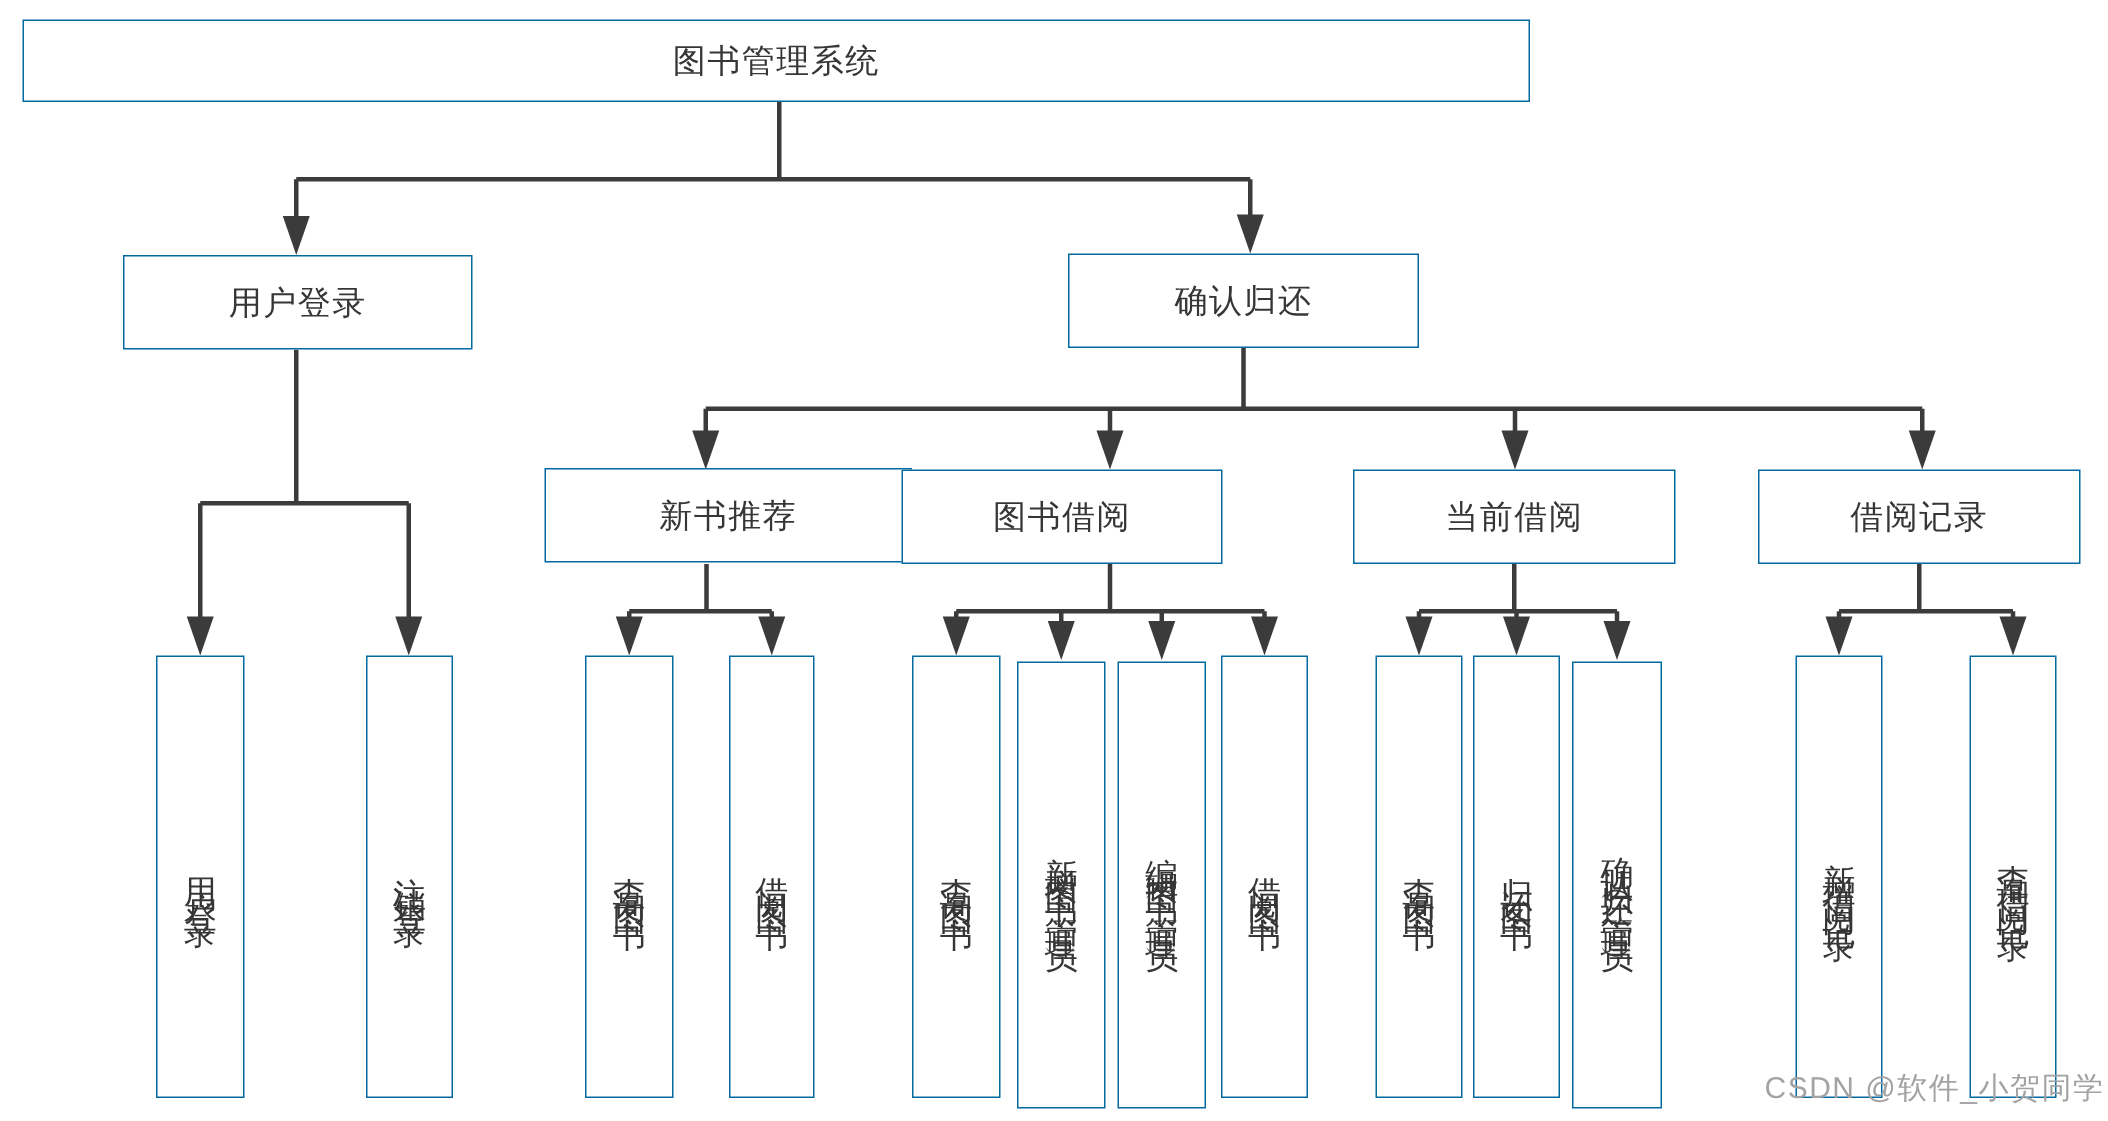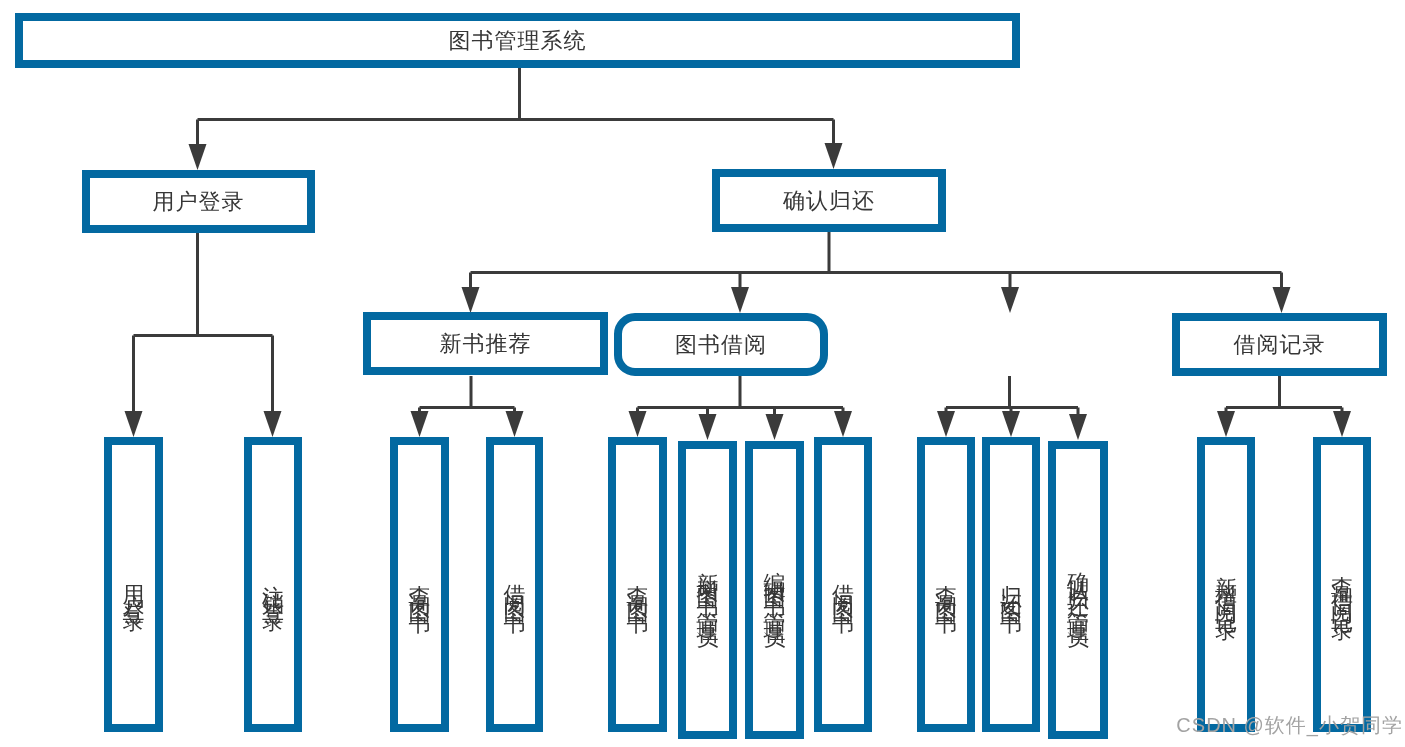--- a/index.html
+++ b/index.html
@@ -3,21 +3,21 @@
 <meta charset="utf-8">
 <style>
   html,body{margin:0;padding:0;background:#ffffff;}
   .canvas{
     position:relative;width:1405px;height:747px;background:#ffffff;
     font-family:"Liberation Sans",sans-serif;color:#363636;overflow:hidden;
   }
   .connectors{position:absolute;left:0;top:0;}
   .node{
     position:absolute;box-sizing:border-box;background:#ffffff;
-    border:8px solid #0369a1;display:flex;align-items:center;justify-content:center;
+    border:1px solid #0369a1;display:flex;align-items:center;justify-content:center;
     z-index:2;
   }
   .hlabel{font-size:22px;letter-spacing:1px;white-space:nowrap;line-height:1;}
   .vtext{
     writing-mode:vertical-lr;text-orientation:mixed;
     font-size:22px;line-height:1;letter-spacing:9px;white-space:nowrap;
   }
   .vtight .vtext{letter-spacing:8px;}
   .watermark{
     position:absolute;right:2px;top:712px;z-index:5;
@@ -76,22 +76,25 @@
   <div class="node" style="left:82px;top:170px;width:233px;height:63px;">
     <span class="hlabel">用户登录</span>
   </div>
   <div class="node" style="left:712px;top:169px;width:234px;height:63px;">
     <span class="hlabel">确认归还</span>
   </div>
 
   <div class="node" style="left:363px;top:312px;width:245px;height:63px;font-family:Liberation Serif, serif;">
     <span class="hlabel">新书推荐</span>
   </div>
-  <div class="node" style="left:614px;top:313px;width:214px;height:63px;border-radius:21px;">
+  <div class="node" style="left:601px;top:313px;width:214px;height:63px;">
     <span class="hlabel">图书借阅</span>
+  </div>
+  <div class="node" style="left:902px;top:313px;width:215px;height:63px;">
+    <span class="hlabel">当前借阅</span>
   </div>
   <div class="node" style="left:1172px;top:313px;width:215px;height:63px;">
     <span class="hlabel">借阅记录</span>
   </div>
 
   <div class="node" style="left:104px;top:437px;width:59px;height:295px;">
     <span class="vtext">用户登录</span>
   </div>
   <div class="node" style="left:244px;top:437px;width:58px;height:295px;">
     <span class="vtext">注销登录</span>

